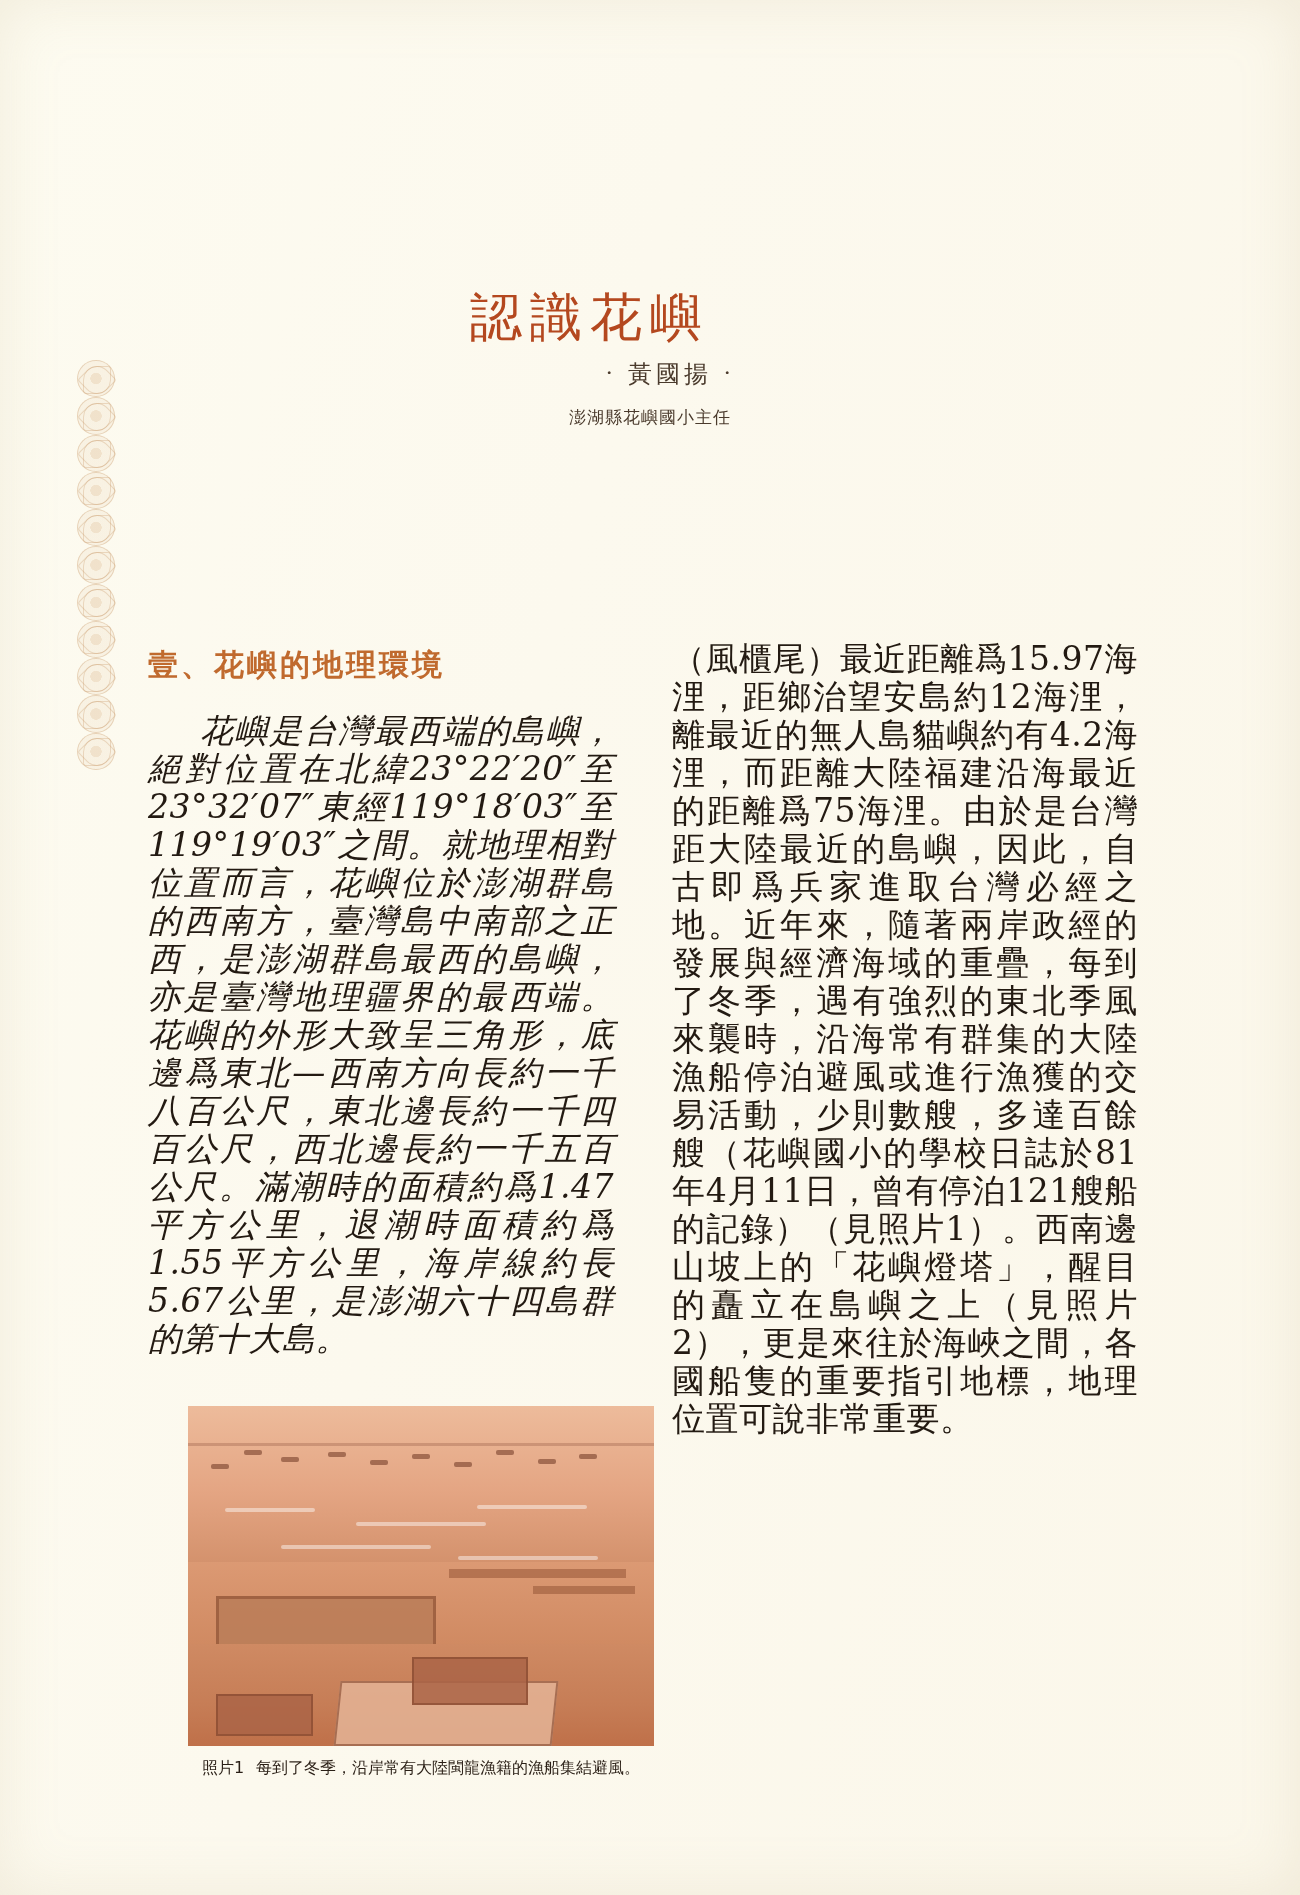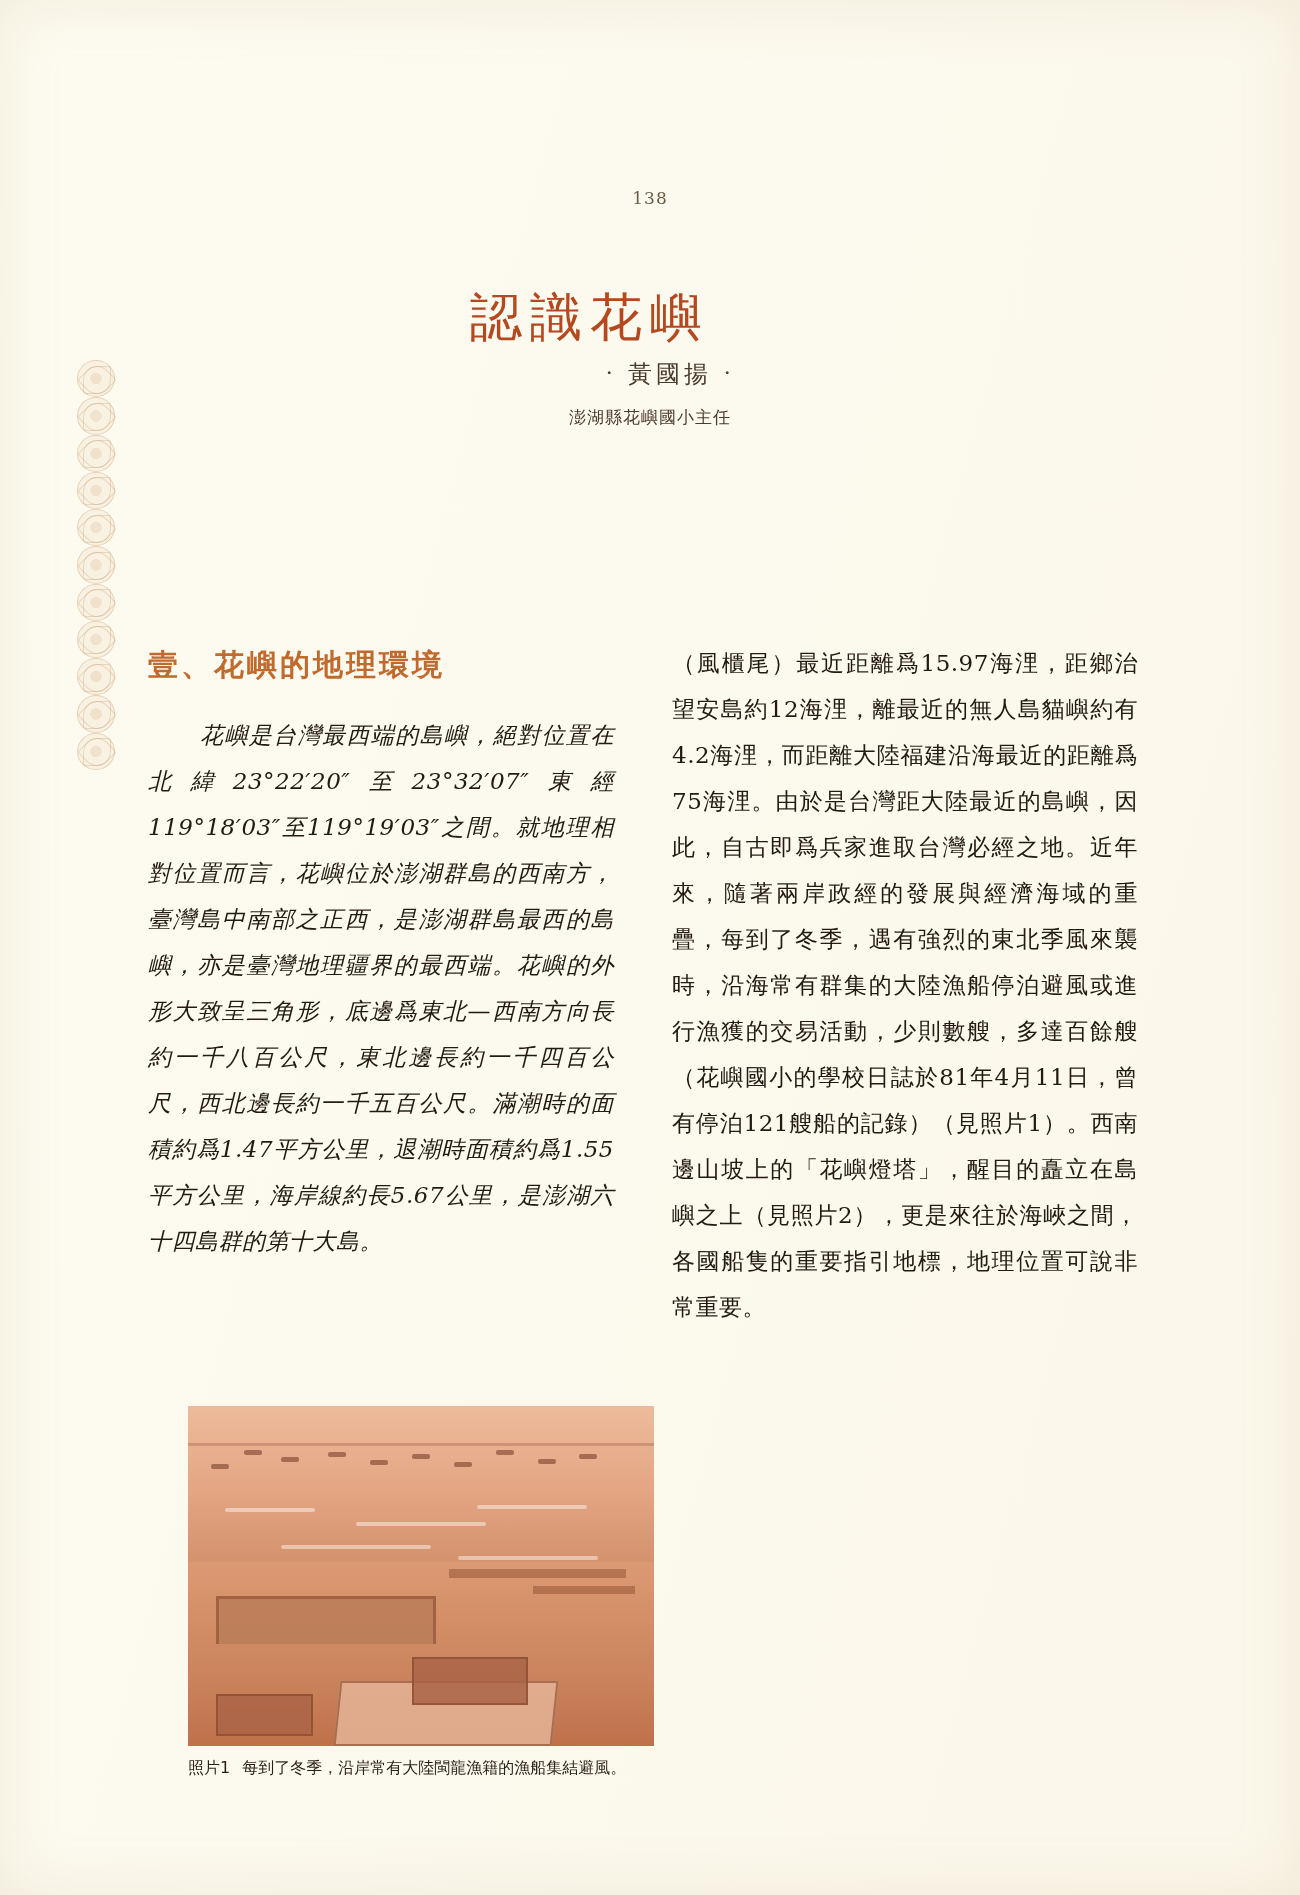--- a/index.html
+++ b/index.html
@@ -127,43 +127,43 @@
     font-size: 30px;
     letter-spacing: 3px;
     color: #c06a2e;
     font-family: Liberation Mono, monospace;
   }
 
   .col {
     position: absolute;
     top: 640px;
     width: 466px;
-    font-size: 23px;
-    line-height: 46px;
+    font-size: 33px;
+    line-height: 38px;
     color: #231a12;
     text-align: justify;
     text-justify: inter-character;
     letter-spacing: 0.5px;
   }
   .col-left { left: 148px; top: 712px; font-style: italic; }
   .col-right { left: 672px; top: 640px; }
 
   .col p { margin: 0; }
   .col p.indent { text-indent: 52px; }
 
   .figure {
     position: absolute;
     width: 466px;
   }
   .figure img, .figure .photo {
     display: block;
     width: 466px;
     height: 340px;
   }
-  .fig-left { left: 148px; top: 1390px; }
+  .fig-left { left: 148px; top: 1390px; text-align: center; }
   .fig-right { left: 672px; top: 1390px; }
 
   .caption {
     margin-top: 12px;
     font-size: 16px;
     color: #2a1f16;
     font-family: "DejaVu Sans", "Liberation Sans", sans-serif;
     letter-spacing: 0px;
     white-space: nowrap;
   }
@@ -273,21 +273,20 @@
     position: absolute;
     background: rgba(150,85,52,0.40);
     border-radius: 50%;
   }
 </style>
 </head>
 <body>
 
 <div class="page">
 
-  <div class="page-number">138</div>
 
   <h1 class="article-title">認識花嶼</h1>
 
   <div class="author">
     <span class="dot">・</span><span>黃國揚</span><span class="dot">・</span>
   </div>
 
   <div class="affiliation">澎湖縣花嶼國小主任</div>
 
   <div class="deco-strip">

